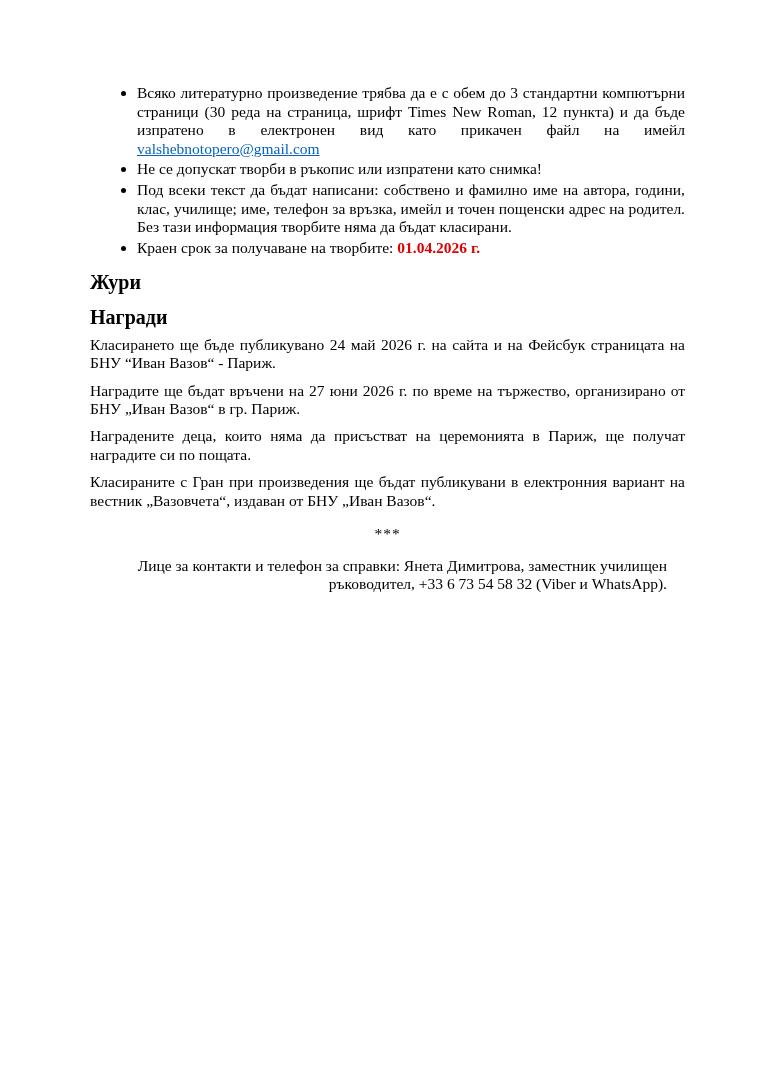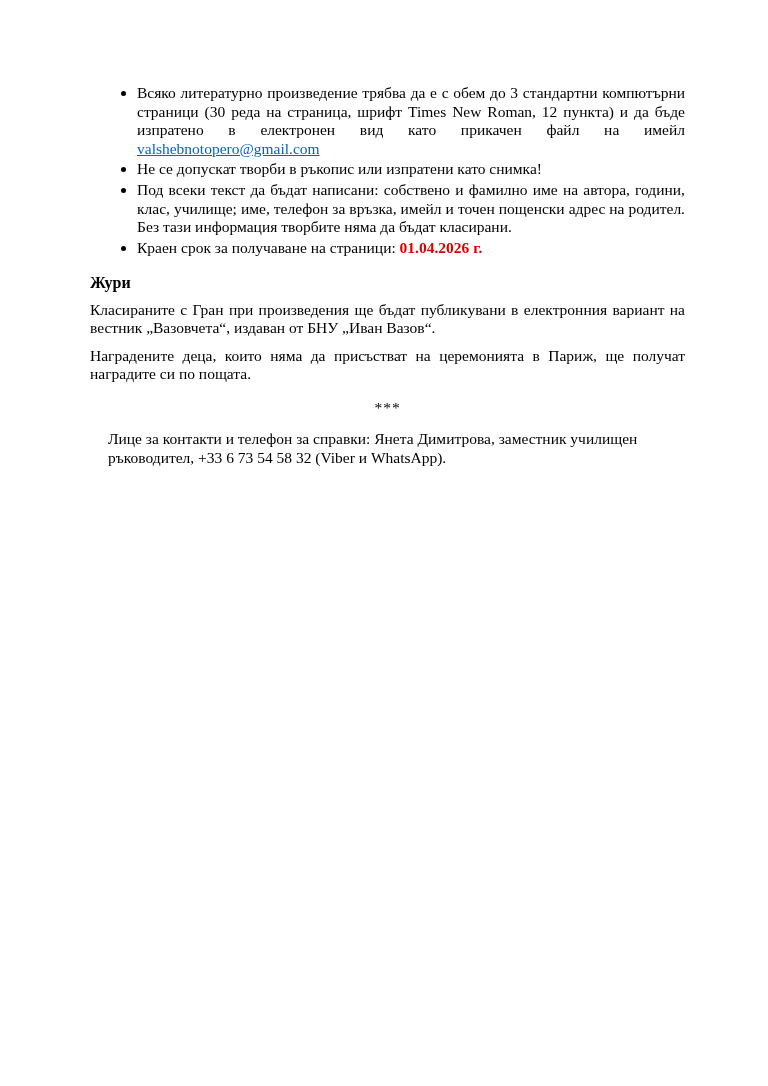--- a/index.html
+++ b/index.html
@@ -34,53 +34,56 @@
     color: #0563C1;
     text-decoration: underline;
     cursor: pointer;
   }
   .deadline {
     color: #e00000;
     font-weight: bold;
     font-family: Liberation Serif, serif;
   }
   .heading {
-    font-size: 16px;
+    font-size: 20px;
     font-weight: bold;
     margin: 16px 0 0 0;
     line-height: 19px;
   }
   .para {
     margin: 8.5px 0 0 0;
     text-align: justify;
   }
   .separator {
     margin-top: 15px;
     text-align: center;
     letter-spacing: 1px;
   }
   .contact {
     margin: 13px 0 0 0;
-    text-align: left;
+    text-align: right;
     padding: 0 18px;
   }
 </style>
 </head>
 <body>
 
 <div class="page">
 
   <ul class="rules">
     <li class="rule"><span>Всяко литературно произведение трябва да е с обем до 3 стандартни компютърни страници (30 реда на страница, шрифт Times New Roman, 12 пункта) и да бъде изпратено в електронен вид като прикачен файл на имейл</span> <a class="email-link">valshebnotopero@gmail.com</a></li>
     <li class="rule"><span class="underline">Не се допускат творби в ръкопис или изпратени като снимка!</span></li>
     <li class="rule"><span>Под всеки текст да бъдат написани: собствено и фамилно име на автора, години, клас, училище; име, телефон за връзка, имейл и точен пощенски адрес на родител.</span> <span class="underline">Без тази информация творбите няма да бъдат класирани.</span></li>
-    <li class="rule"><span>Краен срок за получаване на страници:</span> <span class="deadline">01.04.2026 г.</span></li>
+    <li class="rule"><span>Краен срок за получаване на творбите:</span> <span class="deadline">01.04.2026 г.</span></li>
   </ul>
 
   <h2 class="heading">Жури</h2>
 
+  <h2 class="heading">Награди</h2>
+  <p class="para">Класирането ще бъде публикувано 24 май 2026 г. на сайта и на Фейсбук страницата на БНУ “Иван Вазов“ - Париж.</p>
+  <p class="para">Наградите ще бъдат връчени на 27 юни 2026 г. по време на тържество, организирано от БНУ „Иван Вазов“ в гр. Париж.</p>
+  <p class="para">Наградените деца, които няма да присъстват на церемонията в Париж, ще получат наградите си по пощата.</p>
   <p class="para">Класираните с Гран при произведения ще бъдат публикувани в електронния вариант на вестник „Вазовчета“, издаван от БНУ „Иван Вазов“.</p>
-  <p class="para">Наградените деца, които няма да присъстват на церемонията в Париж, ще получат наградите си по пощата.</p>
 
   <div class="separator">***</div>
   <p class="contact">Лице за контакти и телефон за справки: Янета Димитрова, заместник училищен ръководител, +33 6 73 54 58 32 (Viber и WhatsApp).</p>
 
 </div>
 
 </body></html>

